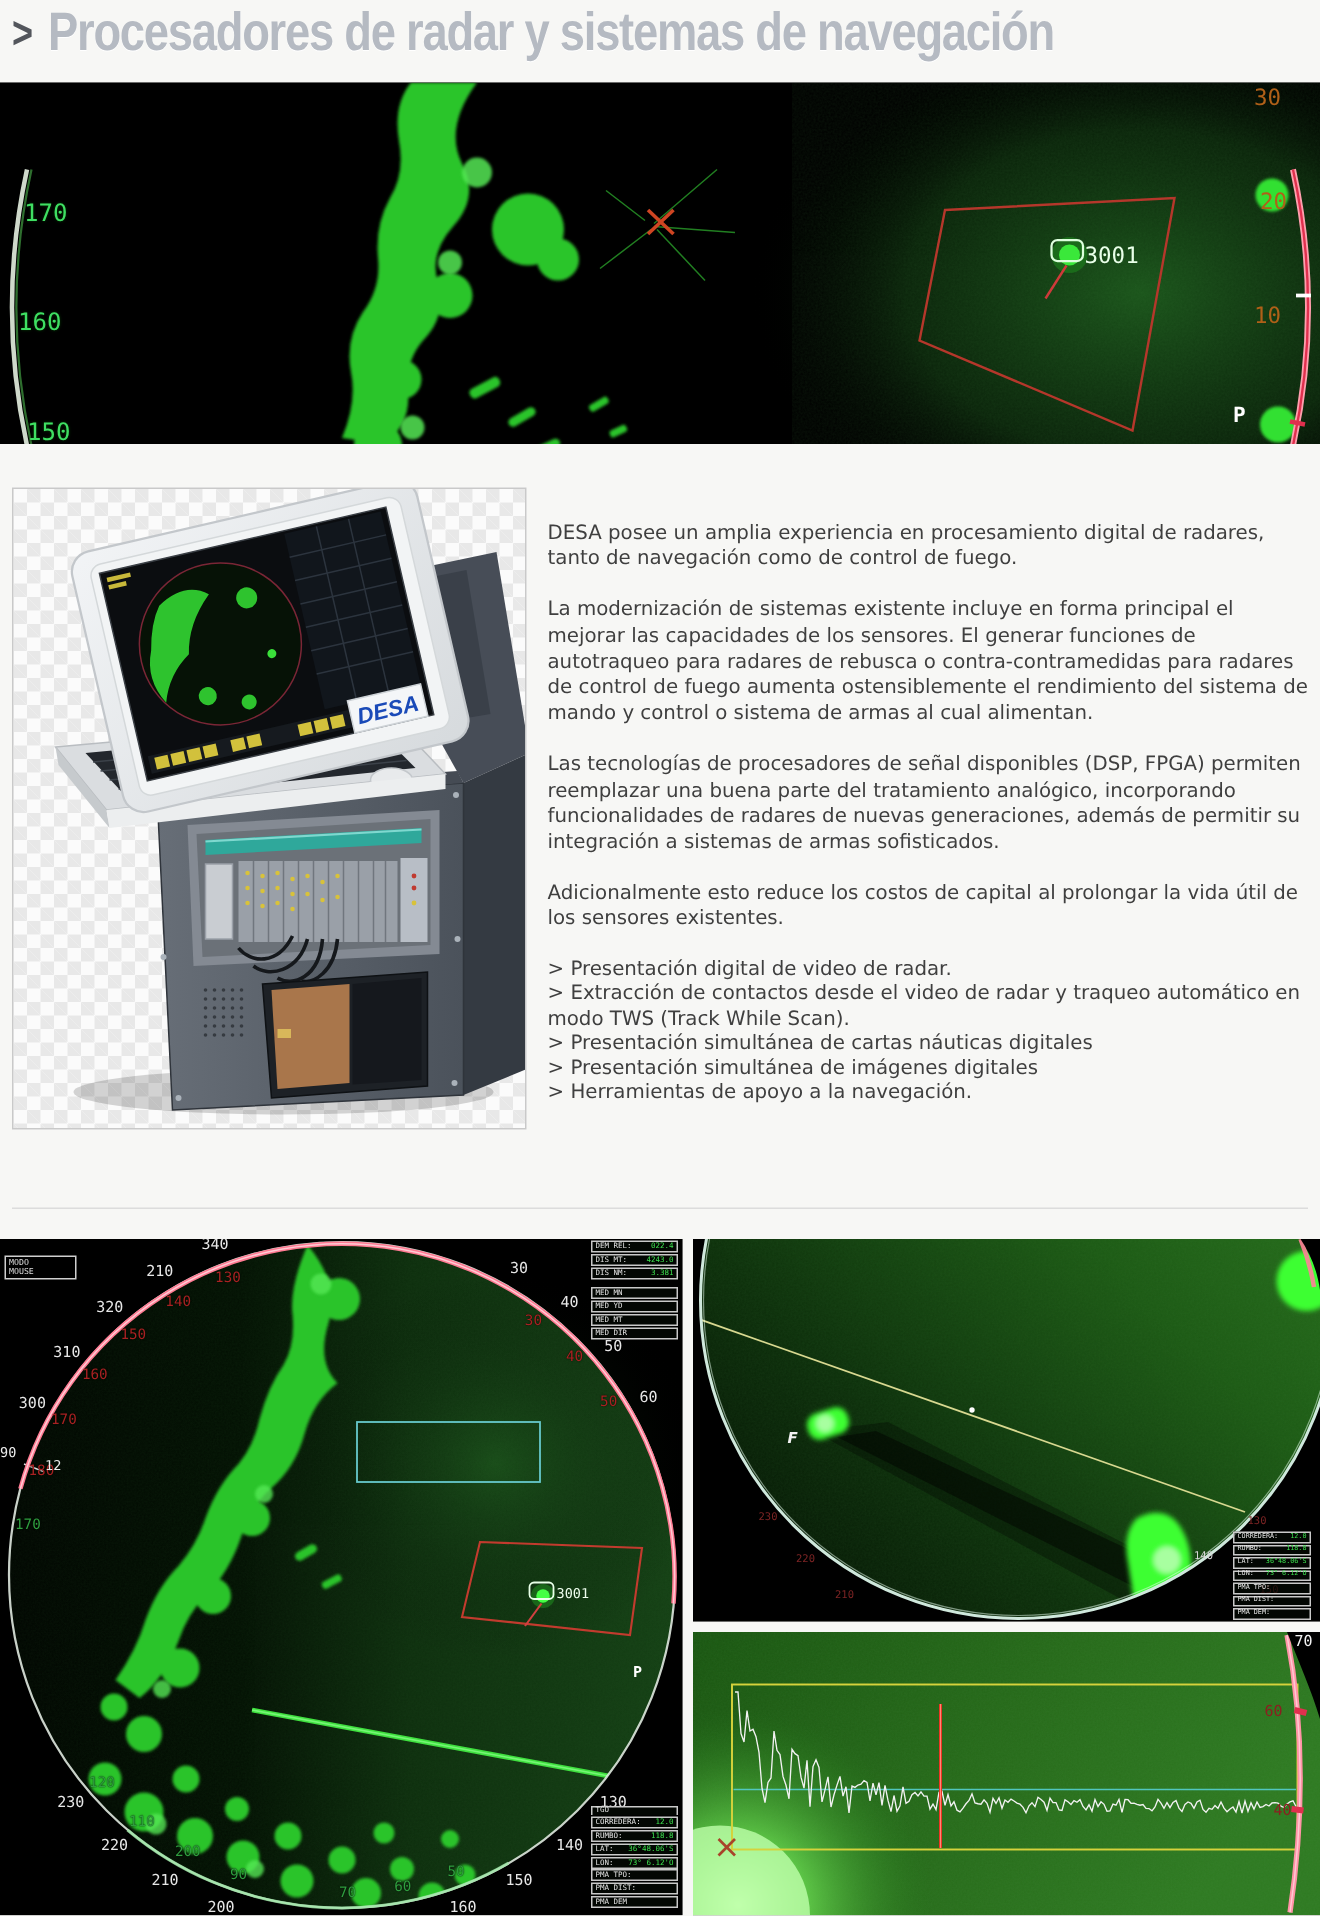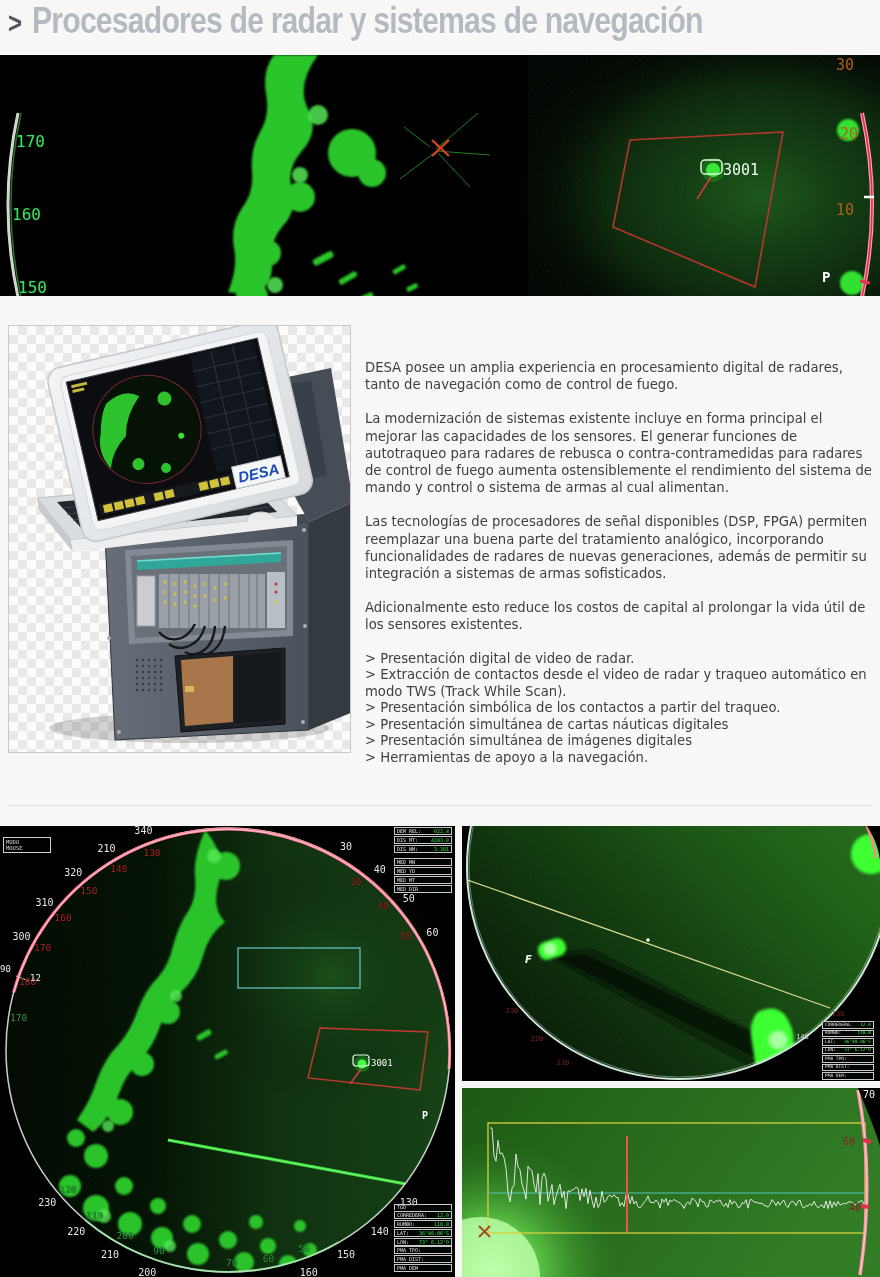--- a/index.html
+++ b/index.html
@@ -25,21 +25,21 @@
          font-size:14px;font-weight:bold;color:#fff;}
 
   
   .photo-box{position:absolute;left:8px;top:325px;width:341px;height:426px;margin:0;
        border:1px solid #c9c9c9;background-color:#fbfbfb;
        background-image:linear-gradient(45deg,#e8e8e8 25%,transparent 25%,transparent 75%,#e8e8e8 75%),
                         linear-gradient(45deg,#e8e8e8 25%,transparent 25%,transparent 75%,#e8e8e8 75%);
        background-size:18px 18px;background-position:0 0,9px 9px;overflow:hidden;}
   .article{position:absolute;left:365px;top:343px;width:508px;color:#3f3f3f;
        font-size:13.2px;line-height:17.2px;}
-  .para{margin:16px 0 17px 0;}
+  .para{margin:4px 0 17px 0;}
   #bullets{line-height:16.5px;}
   .bullet{margin:0;}
   .rule{position:absolute;left:8px;top:797px;width:864px;height:1px;background:#dcdcdc;border:0;}
 
   
   .shot{position:absolute;background:#000;overflow:hidden;}
   .shot svg{position:absolute;left:0;top:0;}
   #ppi{left:0;top:826px;width:455px;height:451px;}
   #scope{left:462px;top:826px;width:418px;height:255px;}
   #ascope{left:462px;top:1088px;width:418px;height:189px;}
@@ -340,21 +340,20 @@
   <div class="article">
     <div id="paragraphs">
         <p class="para">DESA posee un amplia experiencia en procesamiento digital de radares, tanto de navegación como de control de fuego.</p>
         <p class="para">La modernización de sistemas existente incluye en forma principal el mejorar las capacidades de los sensores. El generar funciones de autotraqueo para radares de rebusca o contra-contramedidas para radares de control de fuego aumenta ostensiblemente el rendimiento del sistema de mando y control o sistema de armas al cual alimentan.</p>
         <p class="para">Las tecnologías de procesadores de señal disponibles (DSP, FPGA) permiten reemplazar una buena parte del tratamiento analógico, incorporando funcionalidades de radares de nuevas generaciones, además de permitir su integración a sistemas de armas sofisticados.</p>
         <p class="para">Adicionalmente esto reduce los costos de capital al prolongar la vida útil de los sensores existentes.</p>
       </div>
     <div id="bullets">
         <div class="bullet"><span class="bmark">&gt;</span><span class="btxt"> Presentación digital de video de radar.</span></div>
         <div class="bullet"><span class="bmark">&gt;</span><span class="btxt"> Extracción de contactos desde el video de radar y traqueo automático en modo TWS (Track While Scan).</span></div>
-        <div class="bullet"><span class="bmark">&gt;</span><span class="btxt"> Presentación simbólica de los contactos a partir del traqueo.</span></div>
         <div class="bullet"><span class="bmark">&gt;</span><span class="btxt"> Presentación simultánea de cartas náuticas digitales</span></div>
         <div class="bullet"><span class="bmark">&gt;</span><span class="btxt"> Presentación simultánea de imágenes digitales</span></div>
         <div class="bullet"><span class="bmark">&gt;</span><span class="btxt"> Herramientas de apoyo a la navegación.</span></div>
       </div>
   </div>
 
   <hr class="rule">
 
   <div class="shot" id="ppi">
     <svg width="455" height="451" viewBox="0 0 455 451">

